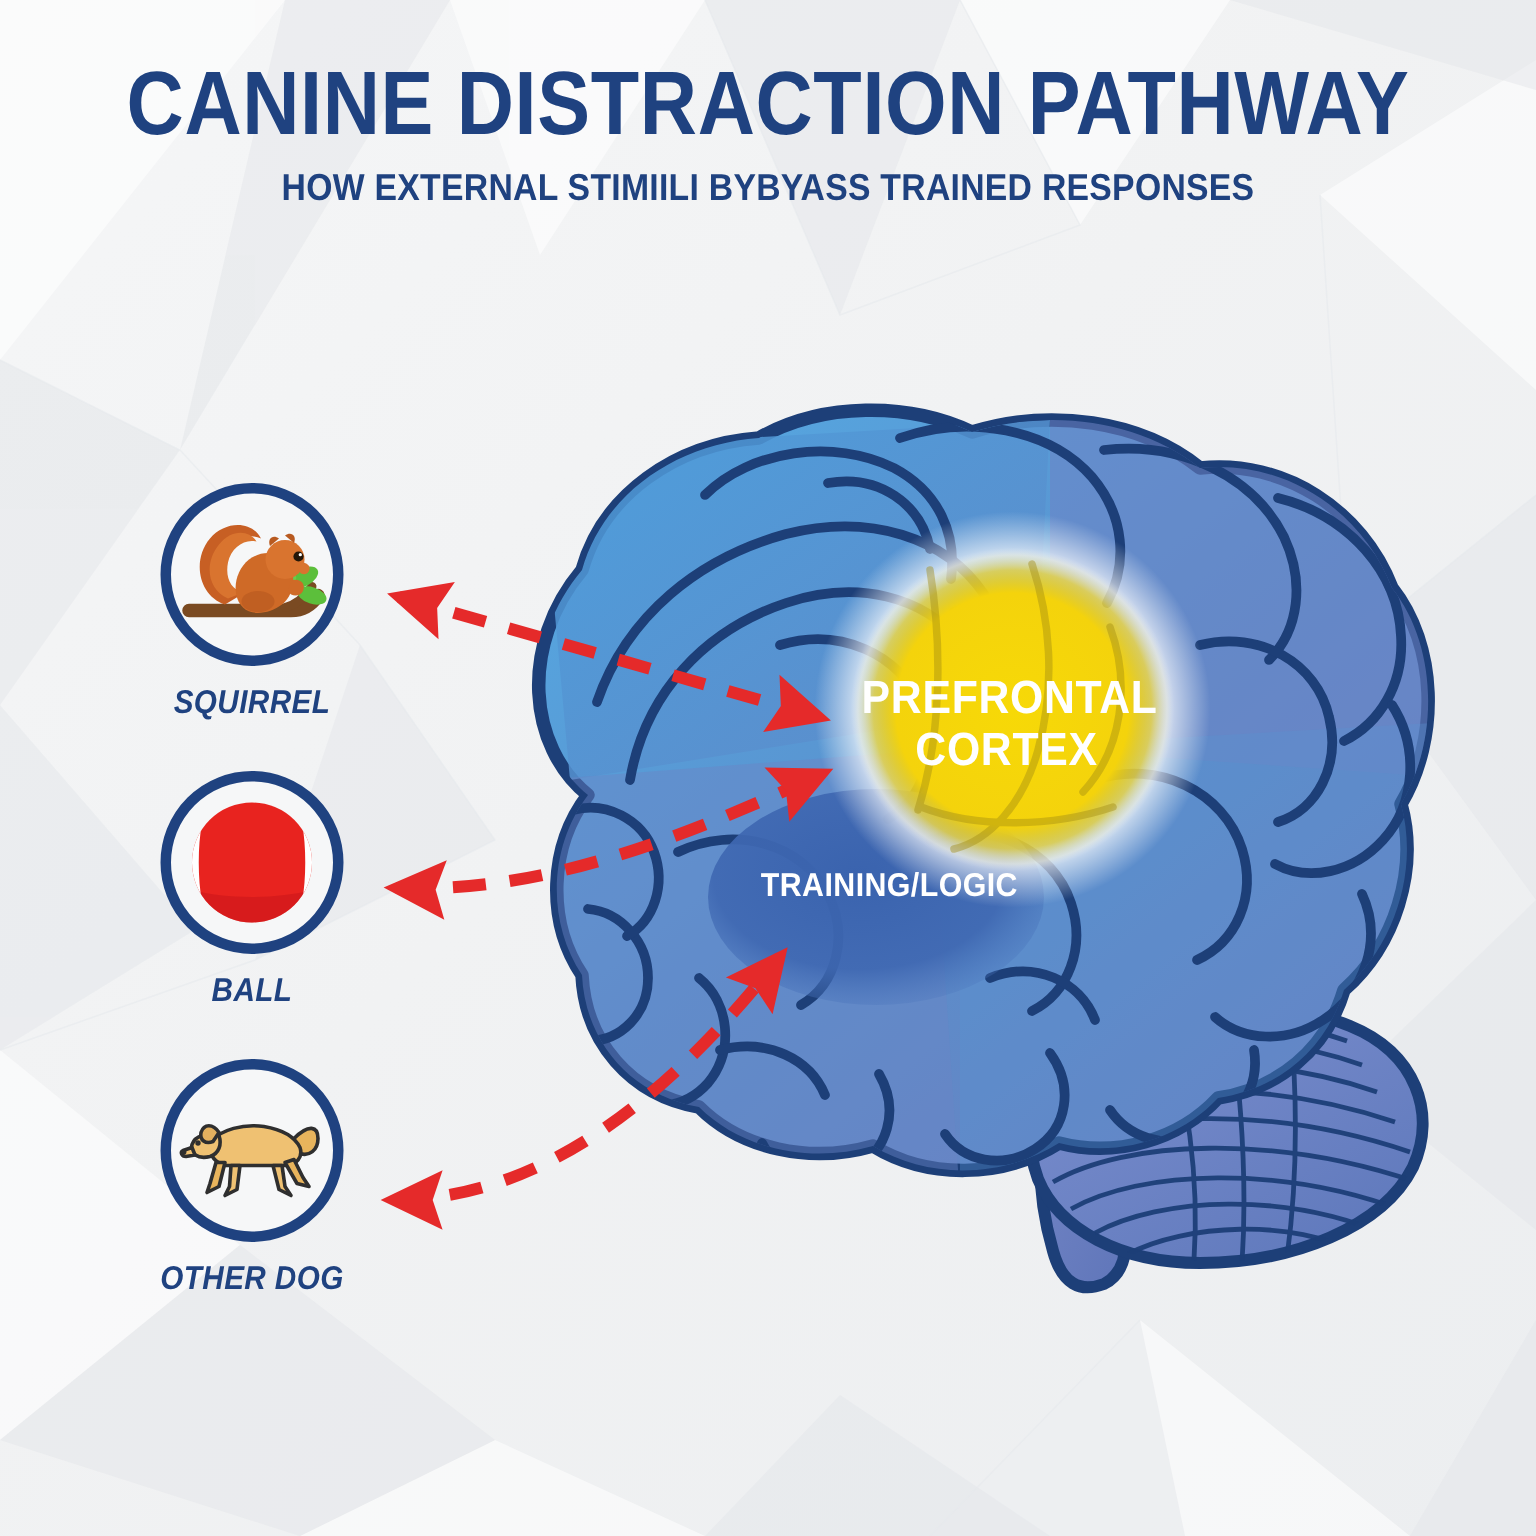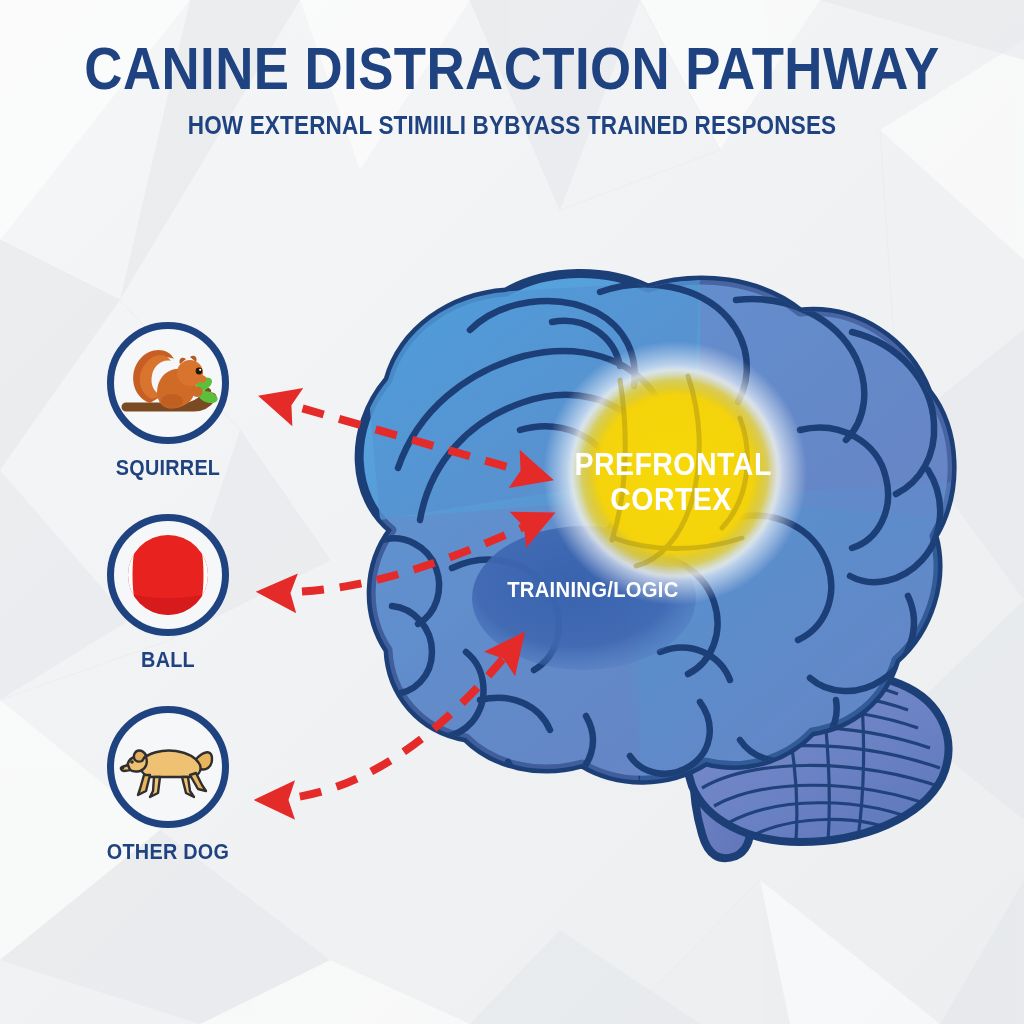--- a/index.html
+++ b/index.html
@@ -61,20 +61,21 @@
     position: absolute;
     left: 84px;
     top: 322px;
     width: 168px;
     z-index: 5;
   }
   .icon-item {
     position: relative;
     width: 168px;
     height: 192px;
+    font-style: italic;
   }
   .icon-circle {
     position: relative;
     width: 122px;
     height: 122px;
     margin: 0 auto;
     border-radius: 50%;
     border: 7px solid #1f4280;
     background: #f6f7f8;
     box-sizing: border-box;

